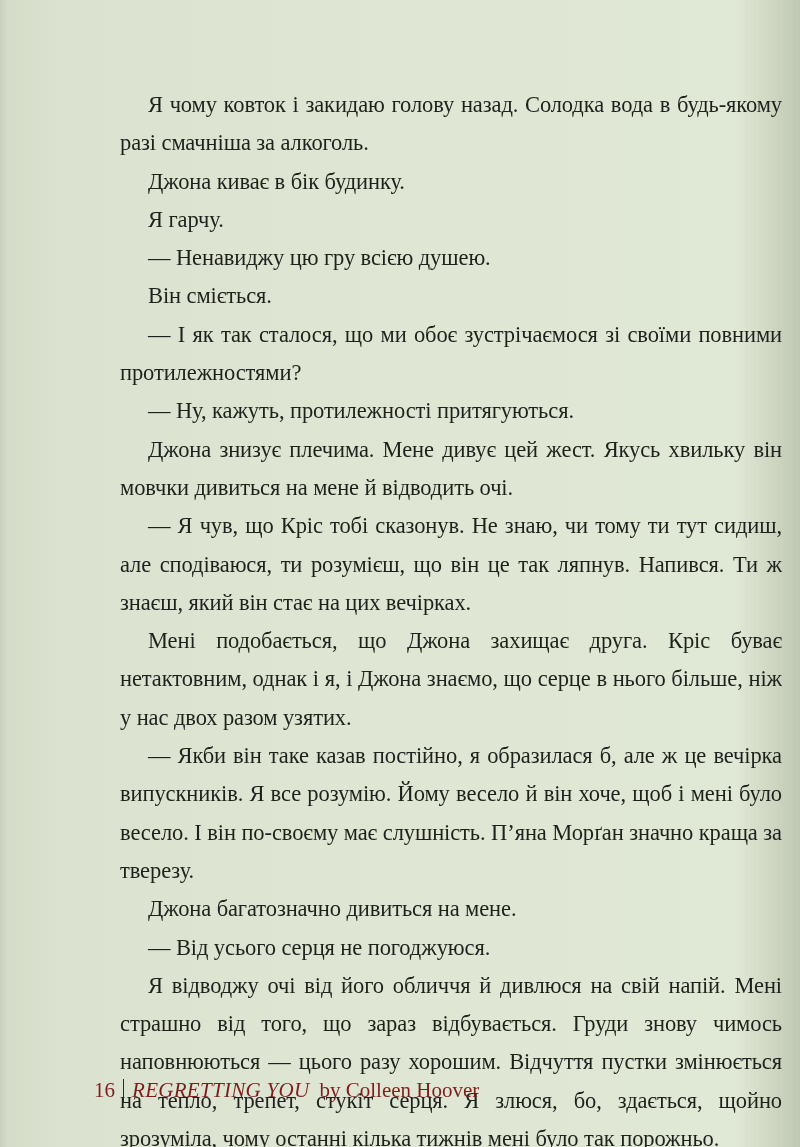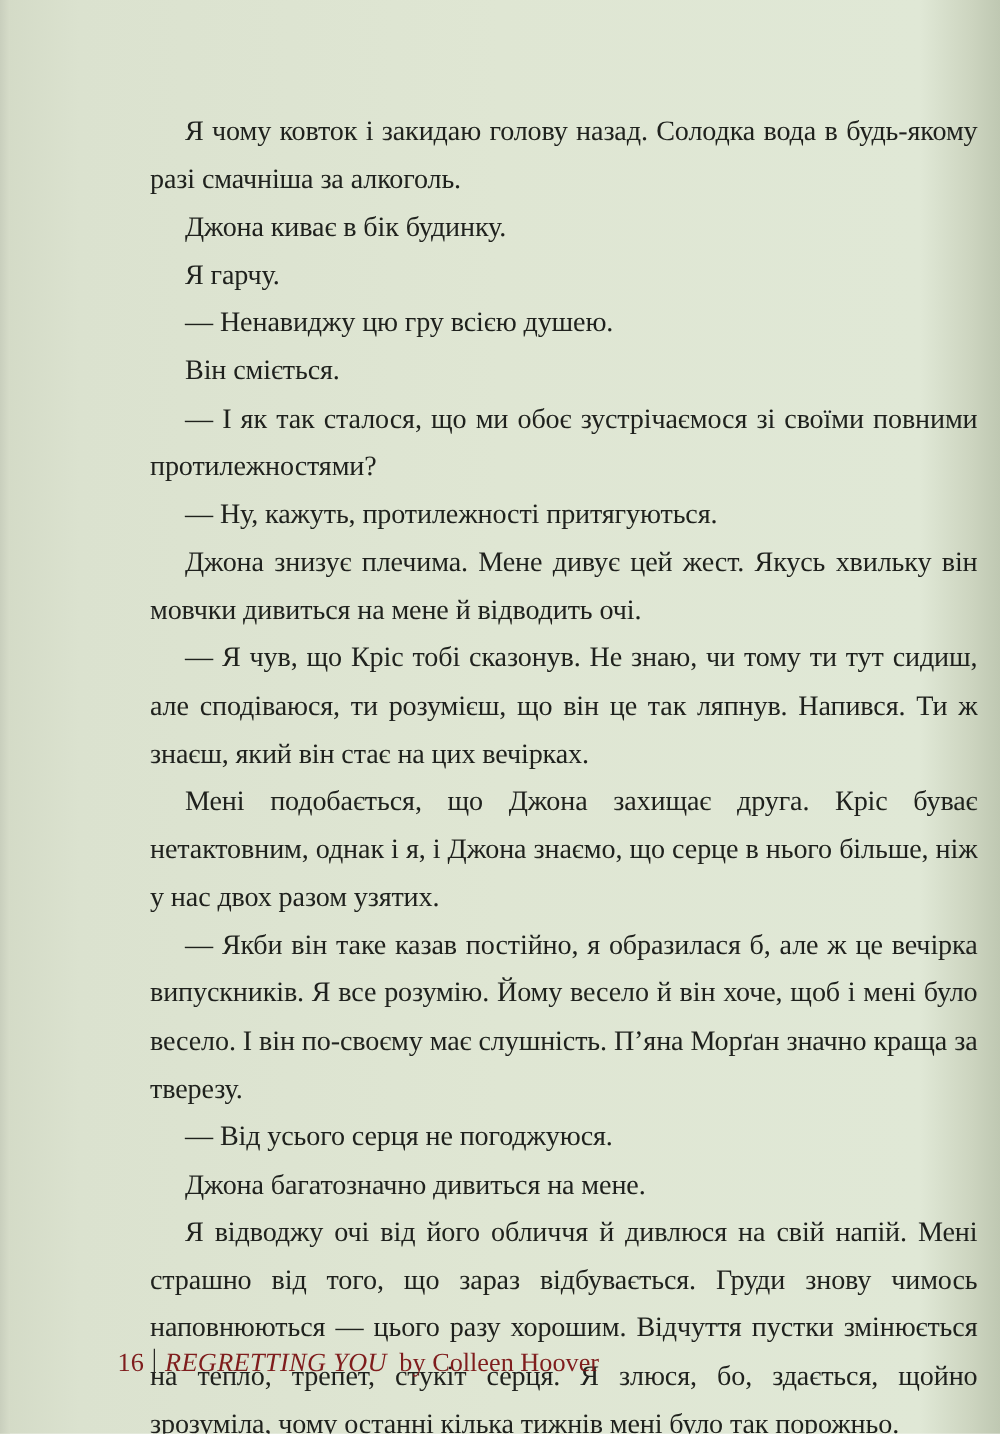--- a/index.html
+++ b/index.html
@@ -47,22 +47,22 @@
   <p class="para">Джона киває в бік будинку.</p>
   <p class="para">Я гарчу.</p>
   <p class="para">— Ненавиджу цю гру всією душею.</p>
   <p class="para">Він сміється.</p>
   <p class="para">— І як так сталося, що ми обоє зустрічаємося зі своїми повними протилежностями?</p>
   <p class="para">— Ну, кажуть, протилежності притягуються.</p>
   <p class="para">Джона знизує плечима. Мене дивує цей жест. Якусь хвиль­ку він мовчки дивиться на мене й відводить очі.</p>
   <p class="para">— Я чув, що Кріс тобі сказонув. Не знаю, чи тому ти тут сидиш, але сподіваюся, ти розумієш, що він це так ляпнув. Напився. Ти ж знаєш, який він стає на цих вечірках.</p>
   <p class="para">Мені подобається, що Джона захищає друга. Кріс буває нетактовним, однак і я, і Джона знаємо, що серце в нього більше, ніж у нас двох разом узятих.</p>
   <p class="para">— Якби він таке казав постійно, я образилася б, але ж це вечірка випускників. Я все розумію. Йому весело й він хоче, щоб і мені було весело. І він по-своєму має слушність. П’яна Морґан значно краща за тверезу.</p>
+  <p class="para">Джона багатозначно дивиться на мене.</p>
   <p class="para">— Від усього серця не погоджуюся.</p>
-  <p class="para">Джона багатозначно дивиться на мене.</p>
   <p class="para">Я відводжу очі від його обличчя й дивлюся на свій напій. Мені страшно від того, що зараз відбувається. Груди знову чимось наповнюються — цього разу хорошим. Відчуття пуст­ки змінюється на тепло, трепет, стукіт серця. Я злюся, бо, здається, щойно зрозуміла, чому останні кілька тижнів мені було так порожньо.</p>
 </div>
 
 <div class="footer">
   <span class="num">16</span>
   <span class="sep"></span>
   <span class="title">REGRETTING YOU</span>
   <span class="author">by Colleen Hoover</span>
 </div>
 

